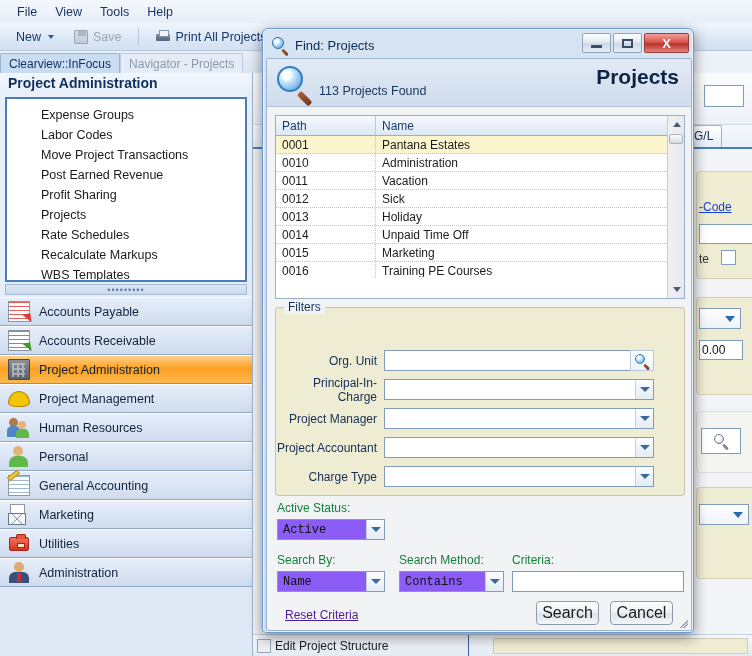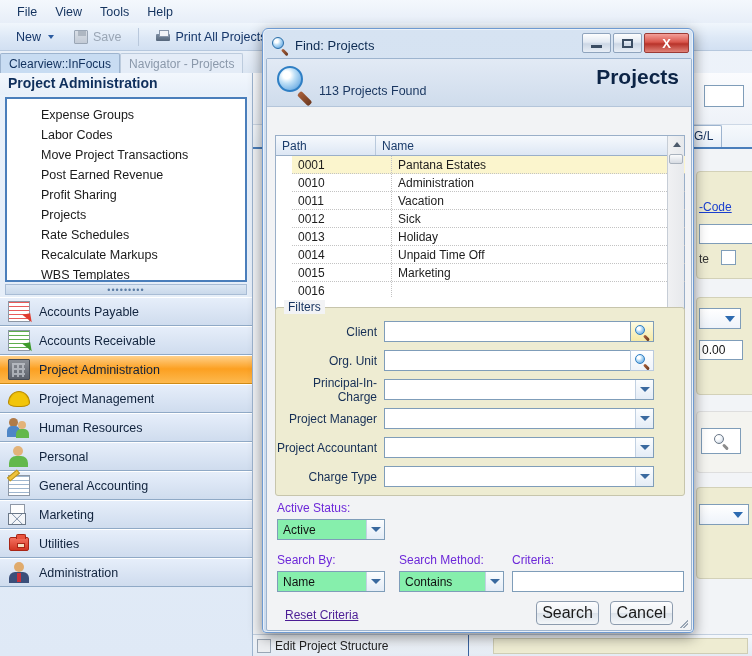--- a/index.html
+++ b/index.html
@@ -282,34 +282,34 @@
   #hd-count {
     position:absolute; left:52px; top:25px; font-size:12.5px; color:#18355f;
   }
   #hd-title {
     position:absolute; right:12px; top:6px; font-size:21px; font-weight: bold; color:#0c2446;
   }
 
   
   #grid-wrap {
     position:absolute; left:8px; top:56px; width:410px; height:184px;
-    background:#fff; border:1px solid #9aafc8;margin-top:20px;
+    background:#fff; border:1px solid #9aafc8;
   }
   #grid-head {
     display:flex; height:20px;
     background: linear-gradient(180deg,#f6f9fd 0%,#dde7f4 100%);
     border-bottom: 1px solid #9aafc8;
   }
   .gh-cell {
     font-size:12px; color:#1b3c6b; padding: 2px 0 0 6px;
     border-right:1px solid #b9c9dc; line-height: 16px;
   }
   .gh-c1 { width:100px; }
   .gh-c2 { width:292px; }
-  #grid-rows { position:absolute; left:16px; top:20px; width:393px; height:141px; overflow:hidden; }
+  #grid-rows { position:absolute; left:0; top:20px; width:393px; height:141px; overflow:hidden; }
   .grow { display:flex; height:18px; border-bottom:1px dotted #c3c3c3; }
   .grow.sel { background: #fbf5cd; }
   .gc { font-size:12px; color:#1c1c1c; padding: 1px 0 0 6px; line-height:16px; }
   .gc1 { width:100px; border-right:1px dotted #c3c3c3; }
   .gc2 { width:292px; }
   #grid-scroll {
     position:absolute; right:0; top:0; width:17px; height:182px;
     background: linear-gradient(90deg,#f0f1f3,#e7e9ec);
     border-left:1px solid #c6cdd6;
   }
@@ -356,23 +356,23 @@
     background: linear-gradient(180deg,#fbfdff,#e4ecf6);
     border-left:1px solid #c2d1e2;
     display:flex; align-items:center; justify-content:center;
   }
   .arr-dn {
     width:0;height:0;border-left:5px solid transparent;border-right:5px solid transparent;
     border-top:5px solid #39699f;
   }
 
   
-  .sec-label { position:absolute; font-size:12px; color:#6d28d9; }
+  .sec-label { position:absolute; font-size:12px; color:#15803d; }
   .sm-combo {
-    position:absolute; height:21px; background:#86efac; border:1px solid #7f9db9;
+    position:absolute; height:21px; background:#8b5cf6; border:1px solid #7f9db9;font-family:Liberation Mono, monospace;
   }
   .sm-combo .txt { font-size:12px; color:#111; padding:2px 0 0 5px; line-height:17px; }
   .sm-combo .arrowbox {
     position:absolute; right:0; top:0; width:18px; height:19px;
     background: linear-gradient(180deg,#fbfdff,#e4ecf6); border-left:1px solid #c2d1e2;
     display:flex; align-items:center; justify-content:center;
   }
   #criteria-input {
     position:absolute; left:237px; top:70px; width:172px; height:21px;
     background:#fff; border:1px solid #7f9db9;
@@ -631,20 +631,21 @@
           <div class="grow">
             <div class="gc gc1">0014</div>
             <div class="gc gc2">Unpaid Time Off</div>
           </div>
           <div class="grow">
             <div class="gc gc1">0015</div>
             <div class="gc gc2">Marketing</div>
           </div>
           <div class="grow">
             <div class="gc gc1">0016</div>
+            <div class="gc gc2">Training PE Courses</div>
           </div>
           <div class="grow">
             <div class="gc gc1">0017</div>
             <div class="gc gc2">Business Development</div>
           </div>
         </div>
 
         <div id="grid-scroll">
           <div class="sb-arrow">
               <span class="up"></span>
@@ -652,31 +653,20 @@
           <div id="sb-thumb"></div>
           <div class="sb-arrow" id="sb-down">
               <span class="dn"></span>
             </div>
         </div>
       </div>
 
       <div id="filters">
         <span id="filters-legend">Filters</span>
 
-        <div class="frow" style="top:12px;">
-          <div class="flabel">Client</div>
-          <div class="ftext">
-            <div class="btn-mag">
-              <span class="mag-icon mini-mag">
-                  <span class="lens"></span>
-                  <span class="hdl"></span>
-                </span>
-            </div>
-          </div>
-        </div>
 
         <div class="frow" style="top:41px;">
           <div class="flabel">Org. Unit</div>
           <div class="ftext plain">
             <div class="btn-mag">
               <span class="mag-icon mini-mag">
                   <span class="lens"></span>
                   <span class="hdl"></span>
                 </span>
             </div>

